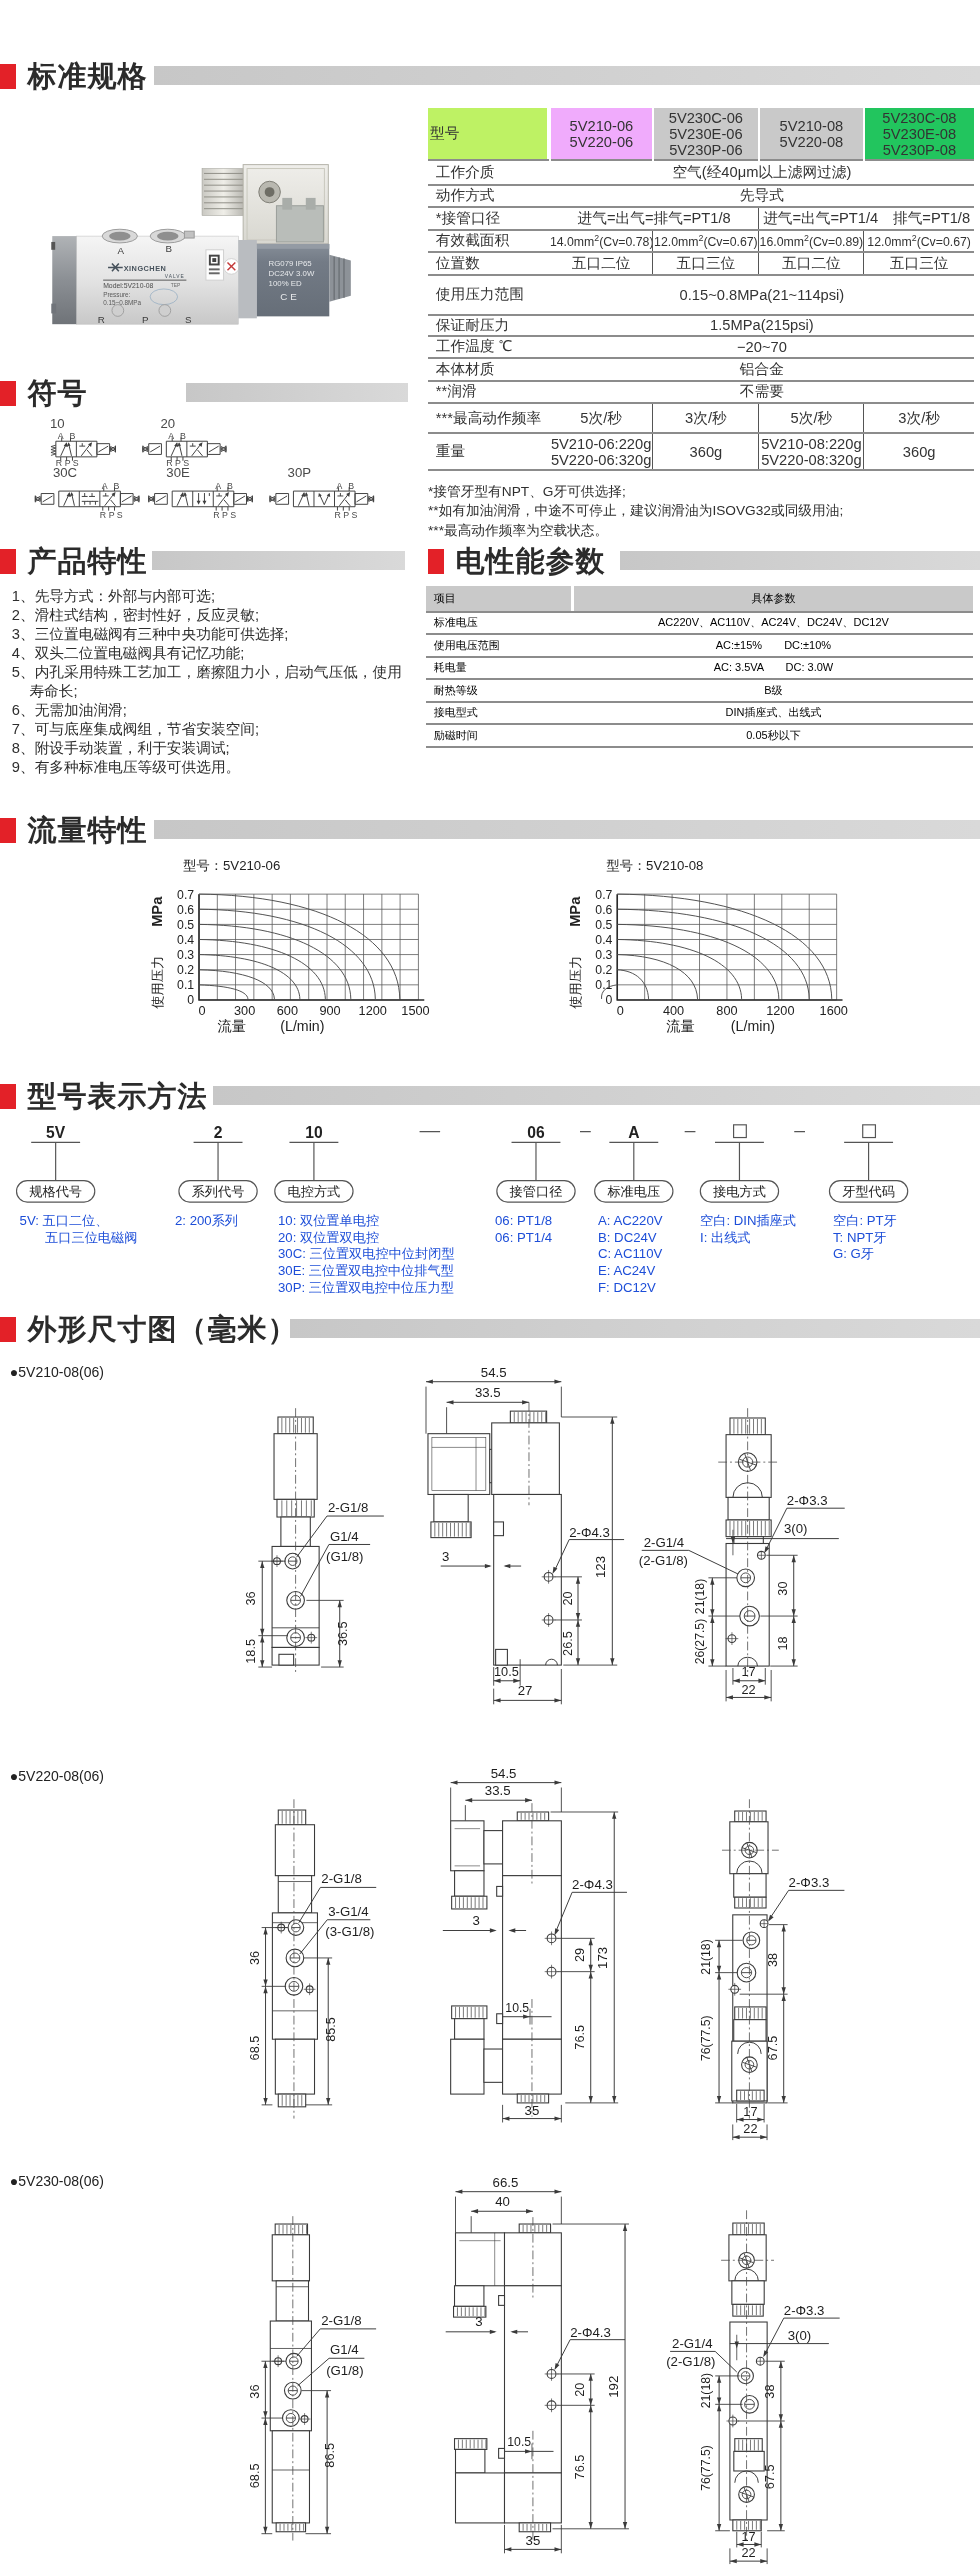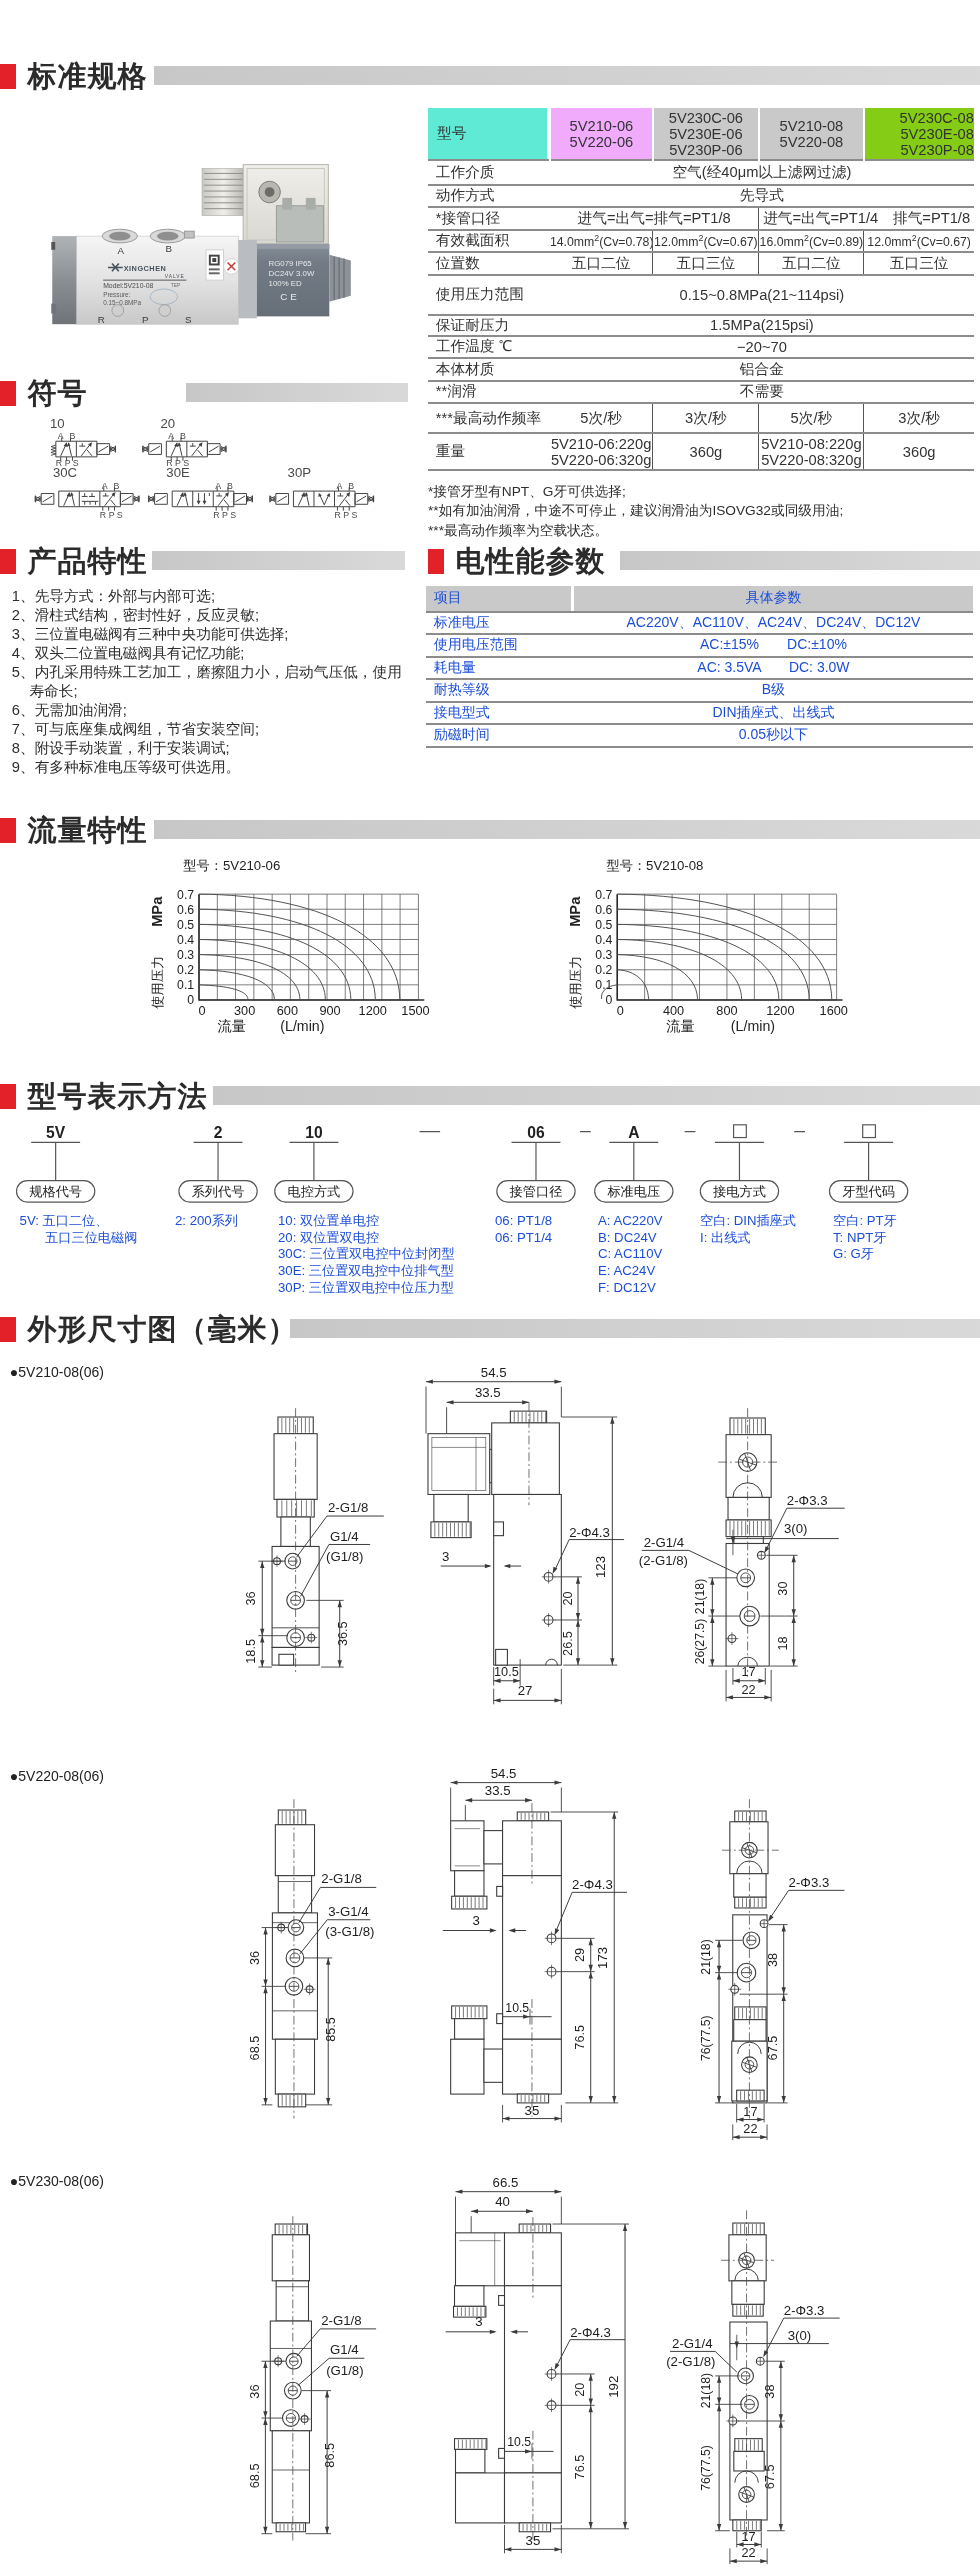--- a/index.html
+++ b/index.html
@@ -161,26 +161,26 @@
 <colgroup>
         <col style="width:119px">
         <col style="width:2.9px">
         <col style="width:103px">
         <col style="width:106px">
         <col style="width:105px">
         <col style="width:110px">
       </colgroup>
 <tbody>
         <tr style="height:52px;">
- <td style="background:#5eead4;padding-left:9px;">型号</td>
+ <td style="background:#bef264;padding-left:2px;">型号</td>
           <td></td>
  <td style="background:#f0abfc;text-align:center;border-left:2.9px solid #fff;">5V210-06<br>5V220-06</td>
  <td style="background:#c9c9c9;text-align:center;border-left:2.9px solid #fff;">5V230C-06<br>5V230E-06<br>5V230P-06</td>
  <td style="background:#c9c9c9;text-align:center;border-left:2.9px solid #fff;">5V210-08<br>5V220-08</td>
- <td style="background:#84cc16;text-align:right;border-left:2.9px solid #fff;">5V230C-08<br>5V230E-08<br>5V230P-08</td>
+ <td style="background:#22c55e;text-align:center;border-left:2.9px solid #fff;">5V230C-08<br>5V230E-08<br>5V230P-08</td>
 </tr>
 <tr style="height:24.5px;">
           <td class="lb">工作介质</td>
           <td class="sp"></td>
           <td colspan="4" class="dt">空气(经40μm以上滤网过滤)</td>
         </tr>
 <tr style="height:22.5px;">
           <td class="lb">动作方式</td>
           <td class="sp"></td>
           <td colspan="4" class="dt">先导式</td>
@@ -396,21 +396,21 @@
 4、双头二位置电磁阀具有记忆功能;<br>
 5、内孔采用特殊工艺加工，磨擦阻力小，启动气压低，使用<br>
 <span style="padding-left:17.6px;">寿命长;</span><br>
 6、无需加油润滑;<br>
 7、可与底座集成阀组，节省安装空间;<br>
 8、附设手动装置，利于安装调试;<br>
 9、有多种标准电压等级可供选用。
 </div>
 
 <div id="elec" class="abs" style="left:426px;top:586px;width:547px;">
-<table style="width:547px;table-layout:fixed;font-size:14px;color:#1d4ed8;">
+<table style="width:547px;table-layout:fixed;font-size:11px;color:#000000;">
 <colgroup>
         <col style="width:145px">
         <col style="width:2.9px">
         <col style="width:399px">
       </colgroup>
 <tbody>
         <tr style="height:25.5px;">
           <td style="background:#c9c9c9;padding-left:7.8px;">项目</td>
           <td style="background:#fff;"></td>
           <td style="background:#c9c9c9;text-align:center;">具体参数</td>

